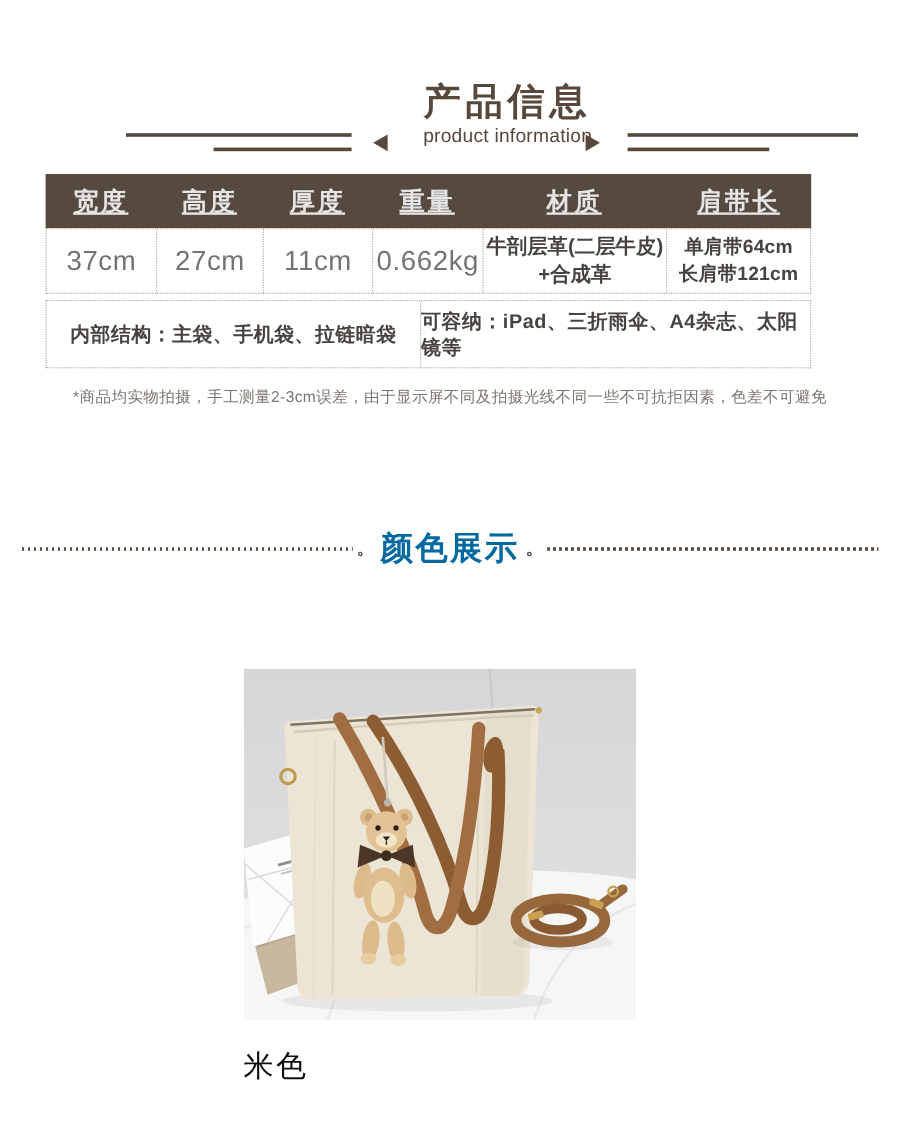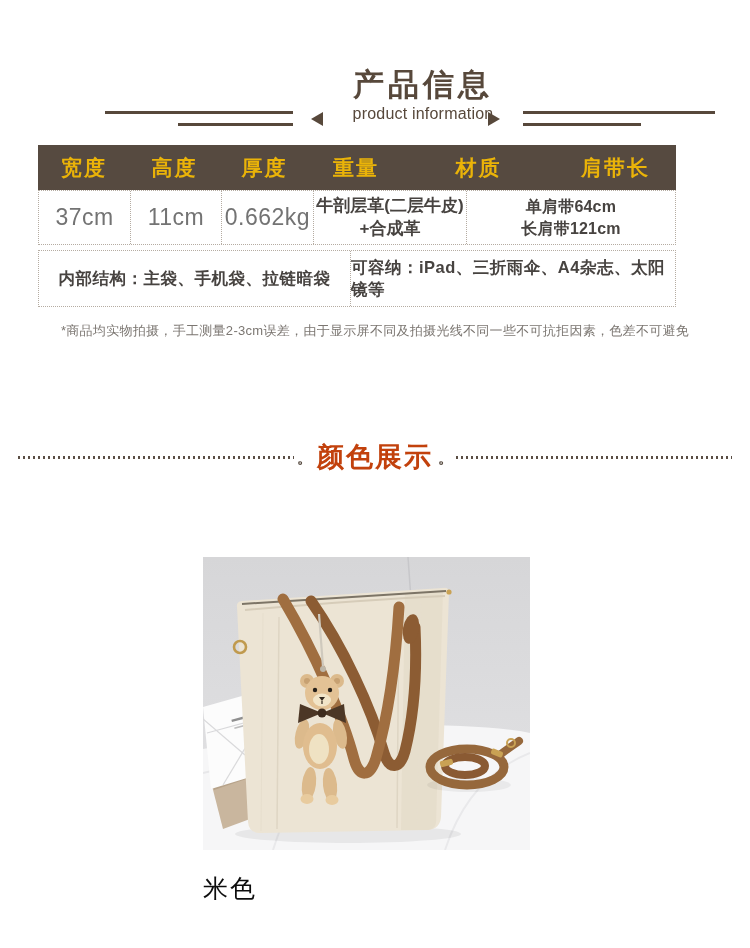--- a/index.html
+++ b/index.html
@@ -17,42 +17,42 @@
   .tri { position:absolute; width:0; height:0; border-top:7px solid transparent; border-bottom:7px solid transparent; }
   .tri-left  { left:263px; top:112px; border-right:12px solid #57483b; }
   .tri-right { left:440px; top:112px; border-left:12px solid #57483b; }
   .title-block { position:absolute; left:285px; top:64px; width:180px; text-align:center; color:#57483b; }
   .title-cn { font-size:31px; font-weight:700; letter-spacing:4px; white-space:nowrap; }
   .title-en { font-size:16px; letter-spacing:0.2px; margin-top:-1px; white-space:nowrap; }
 
   
   .spec-table { position:absolute; left:38px; top:145px; width:638px; color:#474340; }
   .thead { display:flex; height:45px; background:#564a40; }
-  .thead .hcell { display:flex; align-items:center; justify-content:center; color:#eab308; font-size:21px; font-weight:700; letter-spacing:2px; }
+  .thead .hcell { display:flex; align-items:center; justify-content:center; color:#e5e5e5; font-size:21px; font-weight:700; letter-spacing:2px;text-decoration:underline; }
   .w0{width:92px}.w1{width:89px}.w2{width:91px}.w3{width:92px}.w4{width:153px}.w5{flex:1}
   .trow { display:flex; border:1px dotted #b5aca2; }
   .row1 { height:55px; }
   .row2 { height:57px; margin-top:5px; }
   .cell { display:flex; flex-direction:column; align-items:center; justify-content:center; border-right:1px dotted #b5aca2; text-align:center; }
   .cell:last-child { border-right:none; }
   .val { font-size:23px; color:#737373; letter-spacing:0.5px; font-weight:400; }
   .mat { font-size:17px; font-weight:700; line-height:1.3; }
   .strap { font-size:16px; font-weight:700; line-height:1.35; letter-spacing:0.2px; }
   .cell2 { display:flex; align-items:center; justify-content:center; font-size:16.5px; font-weight:700; letter-spacing:0.5px; }
   .cell2.left { width:312px; border-right:1px dotted #b5aca2; }
   .cell2.right { flex:1; }
 
   
   .disclaimer { position:absolute; left:0; top:322px; width:750px; text-align:center; font-size:13px; color:#7b7671; letter-spacing:0.3px; }
 
   
   .color-header { position:absolute; left:18px; top:434px; width:714px; height:46px; display:flex; align-items:center; }
   .dotline { flex:1; height:3px; background:repeating-linear-gradient(90deg,#5a4e44 0,#5a4e44 2px,transparent 2px,transparent 5px); }
   .circ { font-size:15px; font-weight:700; color:#5a4e44; margin:0 3px; line-height:1; }
-  .ctitle { font-size:27px; font-weight:700; color:#c2410c; letter-spacing:2px; margin:0 2px; white-space:nowrap; }
+  .ctitle { font-size:27px; font-weight:700; color:#0369a1; letter-spacing:2px; margin:0 2px; white-space:nowrap; }
 
   
   .photo { position:absolute; left:203px; top:557px; width:327px; height:293px; overflow:hidden; }
   .photo svg { display:block; }
 
   
   .caption { position:absolute; left:203px; top:872px; width:327px; text-align:left; font-size:25px; font-weight:500; color:#0d0d0d; letter-spacing:2px; }
 </style>
 </head>
 <body>
@@ -77,20 +77,23 @@
       <div class="hcell w0">宽度</div>
       <div class="hcell w1">高度</div>
       <div class="hcell w2">厚度</div>
       <div class="hcell w3">重量</div>
       <div class="hcell w4">材质</div>
       <div class="hcell w5">肩带长</div>
     </div>
     <div class="trow row1">
       <div class="cell w0">
           <span class="val">37cm</span>
+        </div>
+      <div class="cell w1">
+          <span class="val">27cm</span>
         </div>
       <div class="cell w2">
           <span class="val">11cm</span>
         </div>
       <div class="cell w3">
           <span class="val">0.662kg</span>
         </div>
       <div class="cell w4">
         <span class="mat">牛剖层革(二层牛皮)</span>
         <span class="mat">+合成革</span>

